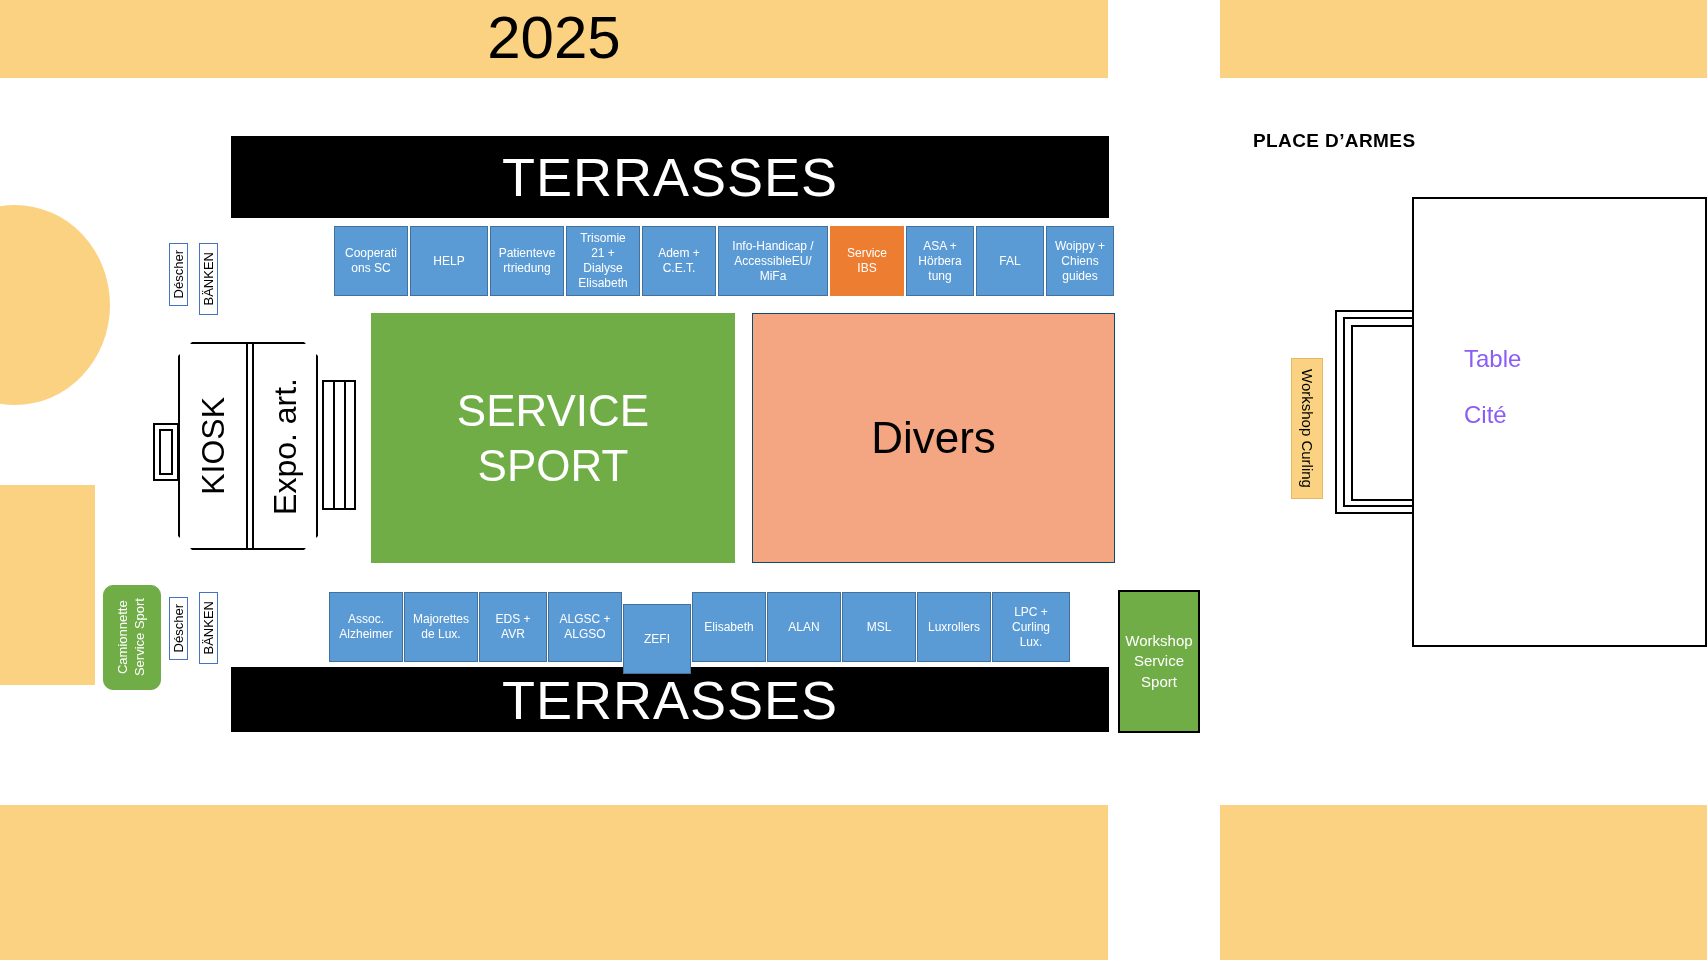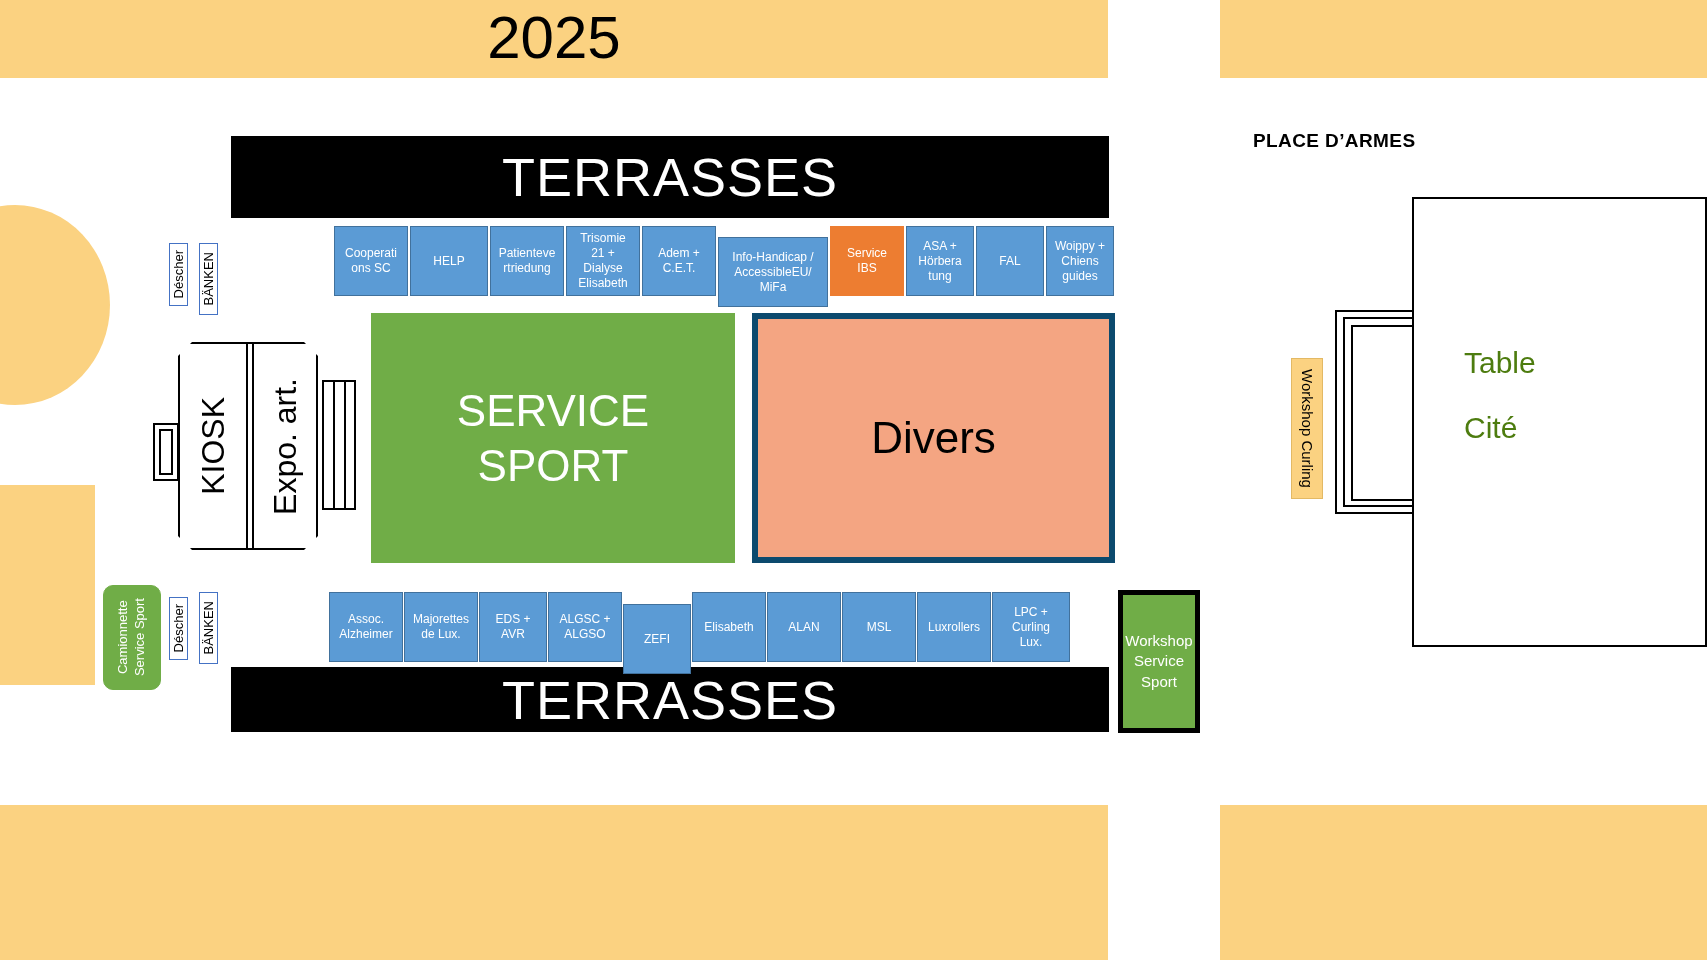--- a/index.html
+++ b/index.html
@@ -20,58 +20,58 @@
 
   
   .stand{background:#5B9BD5;border:1px solid #41719C;color:#ffffff;
          display:flex;align-items:center;justify-content:center;text-align:center;
          font-size:12px;line-height:1.25;padding:2px;}
   .stand.orange{background:#ED7D31;border-color:#ED7D31;}
 
   
   .area{display:flex;align-items:center;justify-content:center;text-align:center;}
   .area-green{background:#70AD47;border:1px solid #70AD47;color:#ffffff;font-size:44px;line-height:1.25;}
-  .area-salmon{background:#F4A582;border:6px solid #0c4a6e;color:#000000;font-size:44px;text-align:center;}
+  .area-salmon{background:#F4A582;border:1px solid #0c4a6e;color:#000000;font-size:44px;text-align:center;}
 
   
   .vlabel{border:1px solid #4472C4;background:#ffffff;display:flex;
           align-items:center;justify-content:center;}
   .vlabel span{writing-mode:vertical-rl;transform:rotate(180deg);
                font-size:13px;white-space:nowrap;color:#000;}
 
   
   .truck{background:#70AD47;border:1px solid #70AD47;border-radius:10px;
          color:#fff;display:flex;align-items:center;justify-content:center;}
   .truck span{writing-mode:vertical-rl;transform:rotate(180deg);
               font-size:13px;text-align:center;line-height:1.3;}
 
   
   .wcurl{background:#FBD281;border:1px solid #E3B964;display:flex;
          align-items:center;justify-content:center;}
   .wcurl span{writing-mode:vertical-rl;font-size:15px;white-space:nowrap;color:#000;}
 
   
-  .wsport{background:#70AD47;border:5px solid #000000;color:#ffffff;
+  .wsport{background:#70AD47;border:2px solid #000000;color:#ffffff;
           display:flex;align-items:center;justify-content:center;text-align:center;
           font-size:15px;line-height:1.35;}
 
   
   .kiosk-body{background:#ffffff;border:2px solid #000;}
   .kiosk-cell{display:flex;align-items:center;justify-content:center;}
   .kiosk-cell span{writing-mode:vertical-rl;transform:rotate(180deg);
                    font-size:32px;white-space:nowrap;color:#000;}
   .thinline{background:#000;}
   .outline{border:2px solid #000;background:#fff;}
 
   
   .pda{font-size:19px;font-weight:bold;letter-spacing:.4px;}
 
   
   .troom{border:2px solid #000;background:#ffffff;}
-  .troom-text{font-size:30px;line-height:1.35;color:#4d7c0f;}
+  .troom-text{font-size:24px;line-height:1.35;color:#8b5cf6;}
 
   
   .frame{border:2px solid #000;background:transparent;}
 
   
   .blob{background:#FBD281;border-radius:50%;}
 </style>
 </head>
 <body>
 
@@ -118,21 +118,21 @@
         <div>Dialyse</div>
         <div>Elisabeth</div>
       </div>
     </div>
     <div class="stand" title="Adem + C.E.T." style="position: absolute; left: 308px; top: 0px; width: 68px; height: 64px;">
       <div>
         <div>Adem +</div>
         <div>C.E.T.</div>
       </div>
     </div>
-    <div class="stand" title="Info-Handicap / AccessibleEU/ MiFa" style="position: absolute; left: 384px; top: 11px; width: 104px; height: 64px;">
+    <div class="stand" title="Info-Handicap / AccessibleEU/ MiFa" style="position: absolute; left: 384px; top: 0px; width: 104px; height: 64px;">
       <div>
         <div>Info-Handicap /</div>
         <div>AccessibleEU/</div>
         <div>MiFa</div>
       </div>
     </div>
     <div class="stand orange" title="Service IBS" style="position: absolute; left: 496px; top: 0px; width: 68px; height: 64px;">
       <div>
         <div>Service</div>
         <div>IBS</div>

